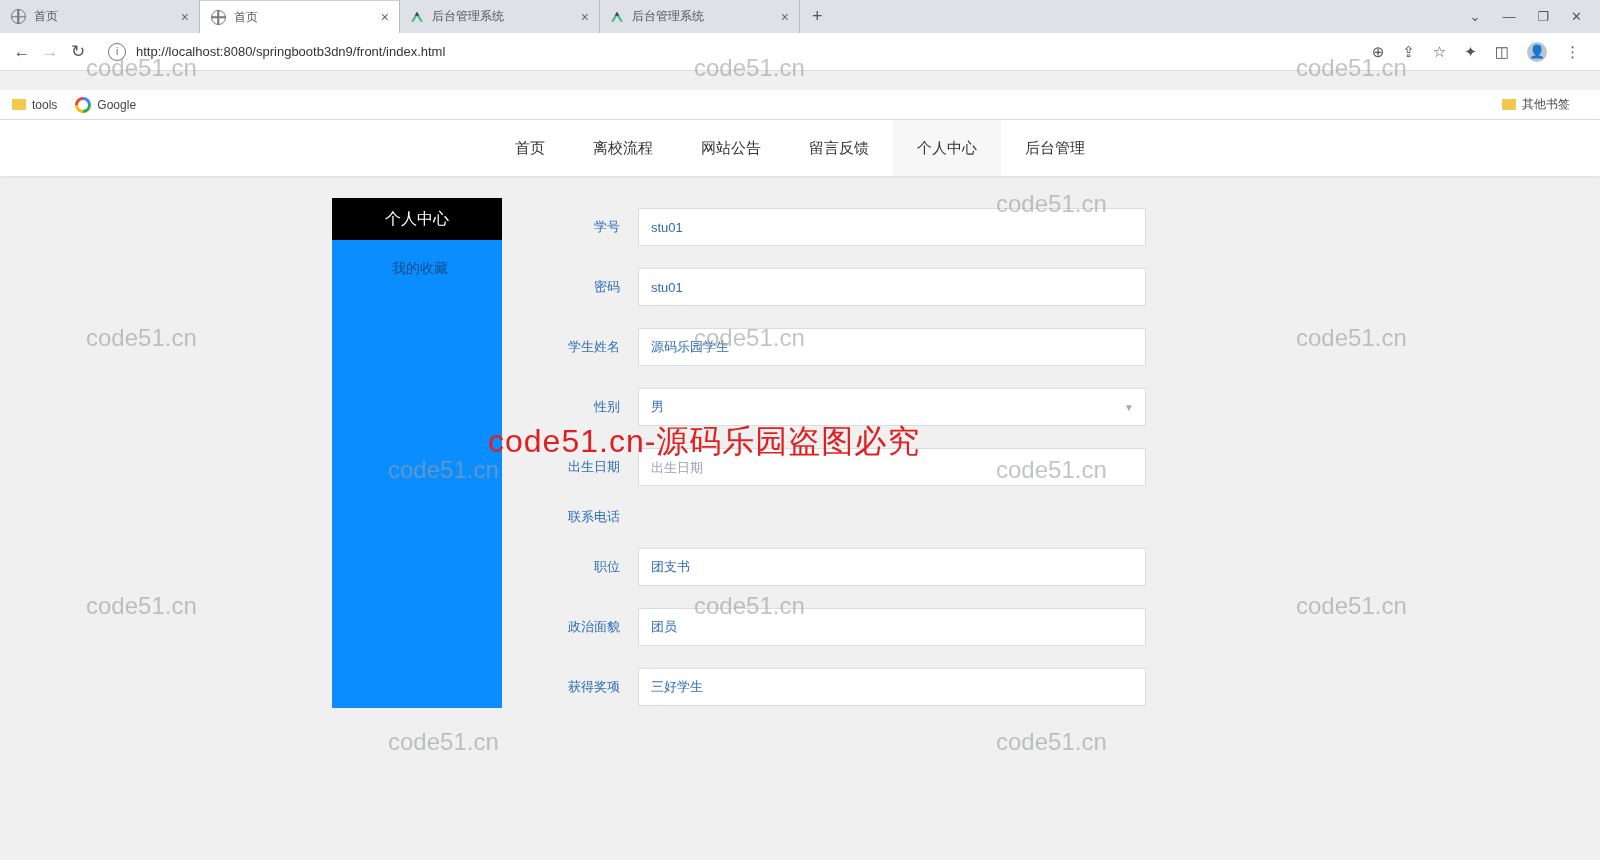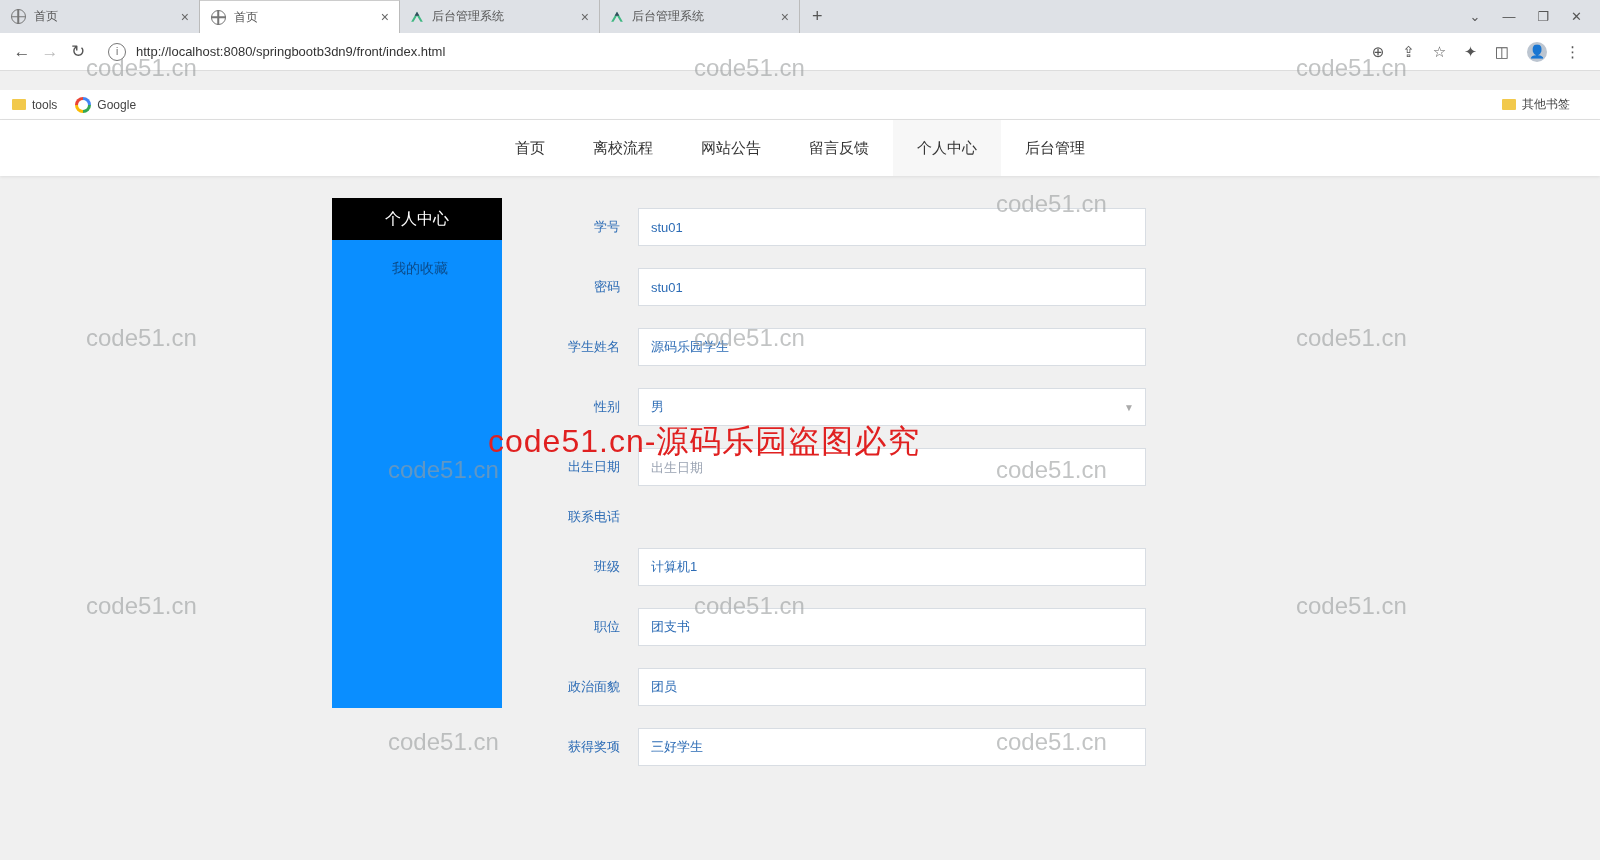--- a/index.html
+++ b/index.html
@@ -170,24 +170,20 @@
         <input class="form-input" readonly="" value="男" style="">
         <span class="select-arrow">▼</span>
       </div>
     </div>
     <div class="form-row">
       <div class="form-label">出生日期</div>
       <input class="form-input" placeholder="出生日期" style="">
     </div>
     <div class="form-row">
       <div class="form-label">联系电话</div>
-    </div>
-    <div class="form-row">
-      <div class="form-label">班级</div>
-      <input class="form-input" value="计算机1" style="">
     </div>
     <div class="form-row">
       <div class="form-label">职位</div>
       <input class="form-input" value="团支书" style="">
     </div>
     <div class="form-row">
       <div class="form-label">政治面貌</div>
       <input class="form-input" value="团员" style="">
     </div>
     <div class="form-row">

